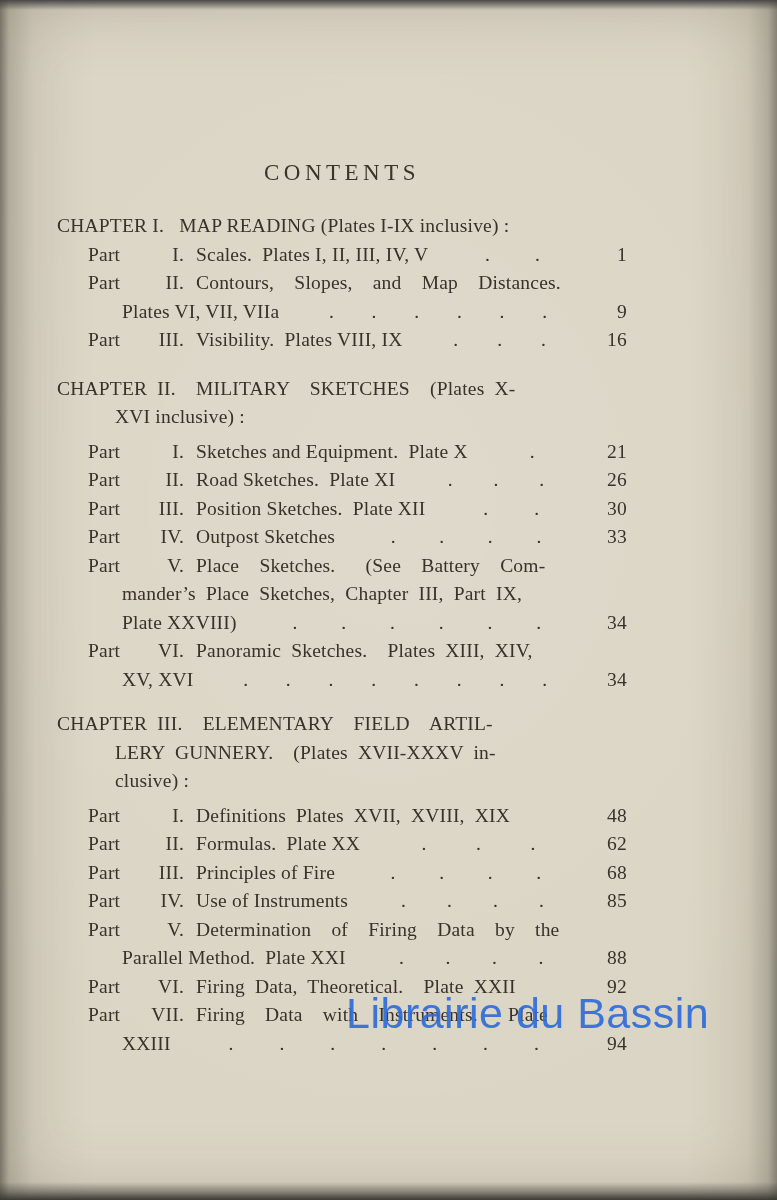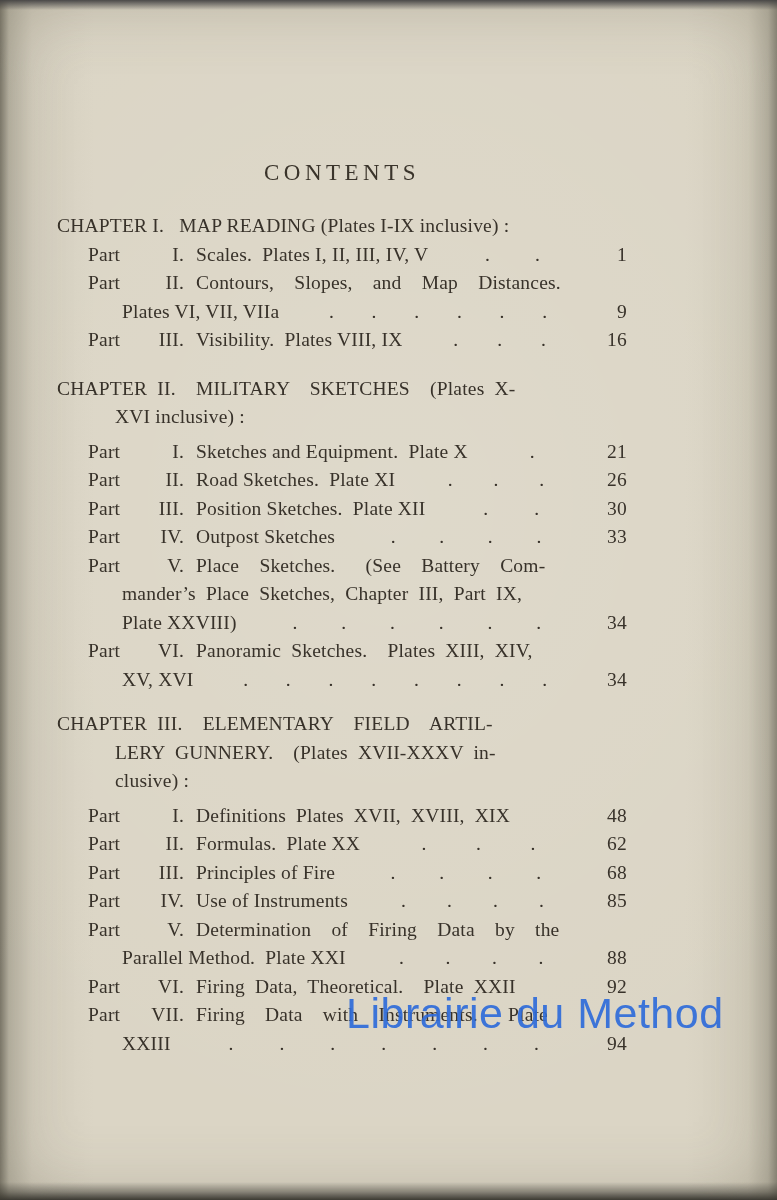--- a/index.html
+++ b/index.html
@@ -308,14 +308,14 @@
             <span>.</span>
             <span>.</span>
             <span>.</span>
             <span>.</span>
             <span>.</span>
           </span>
           <span class="pg">94</span>
         </div>
       </div>
   </div>
-  <div class="watermark">Librairie du Method</div>
+  <div class="watermark">Librairie du Bassin</div>
 </div>
 
 </body></html>

